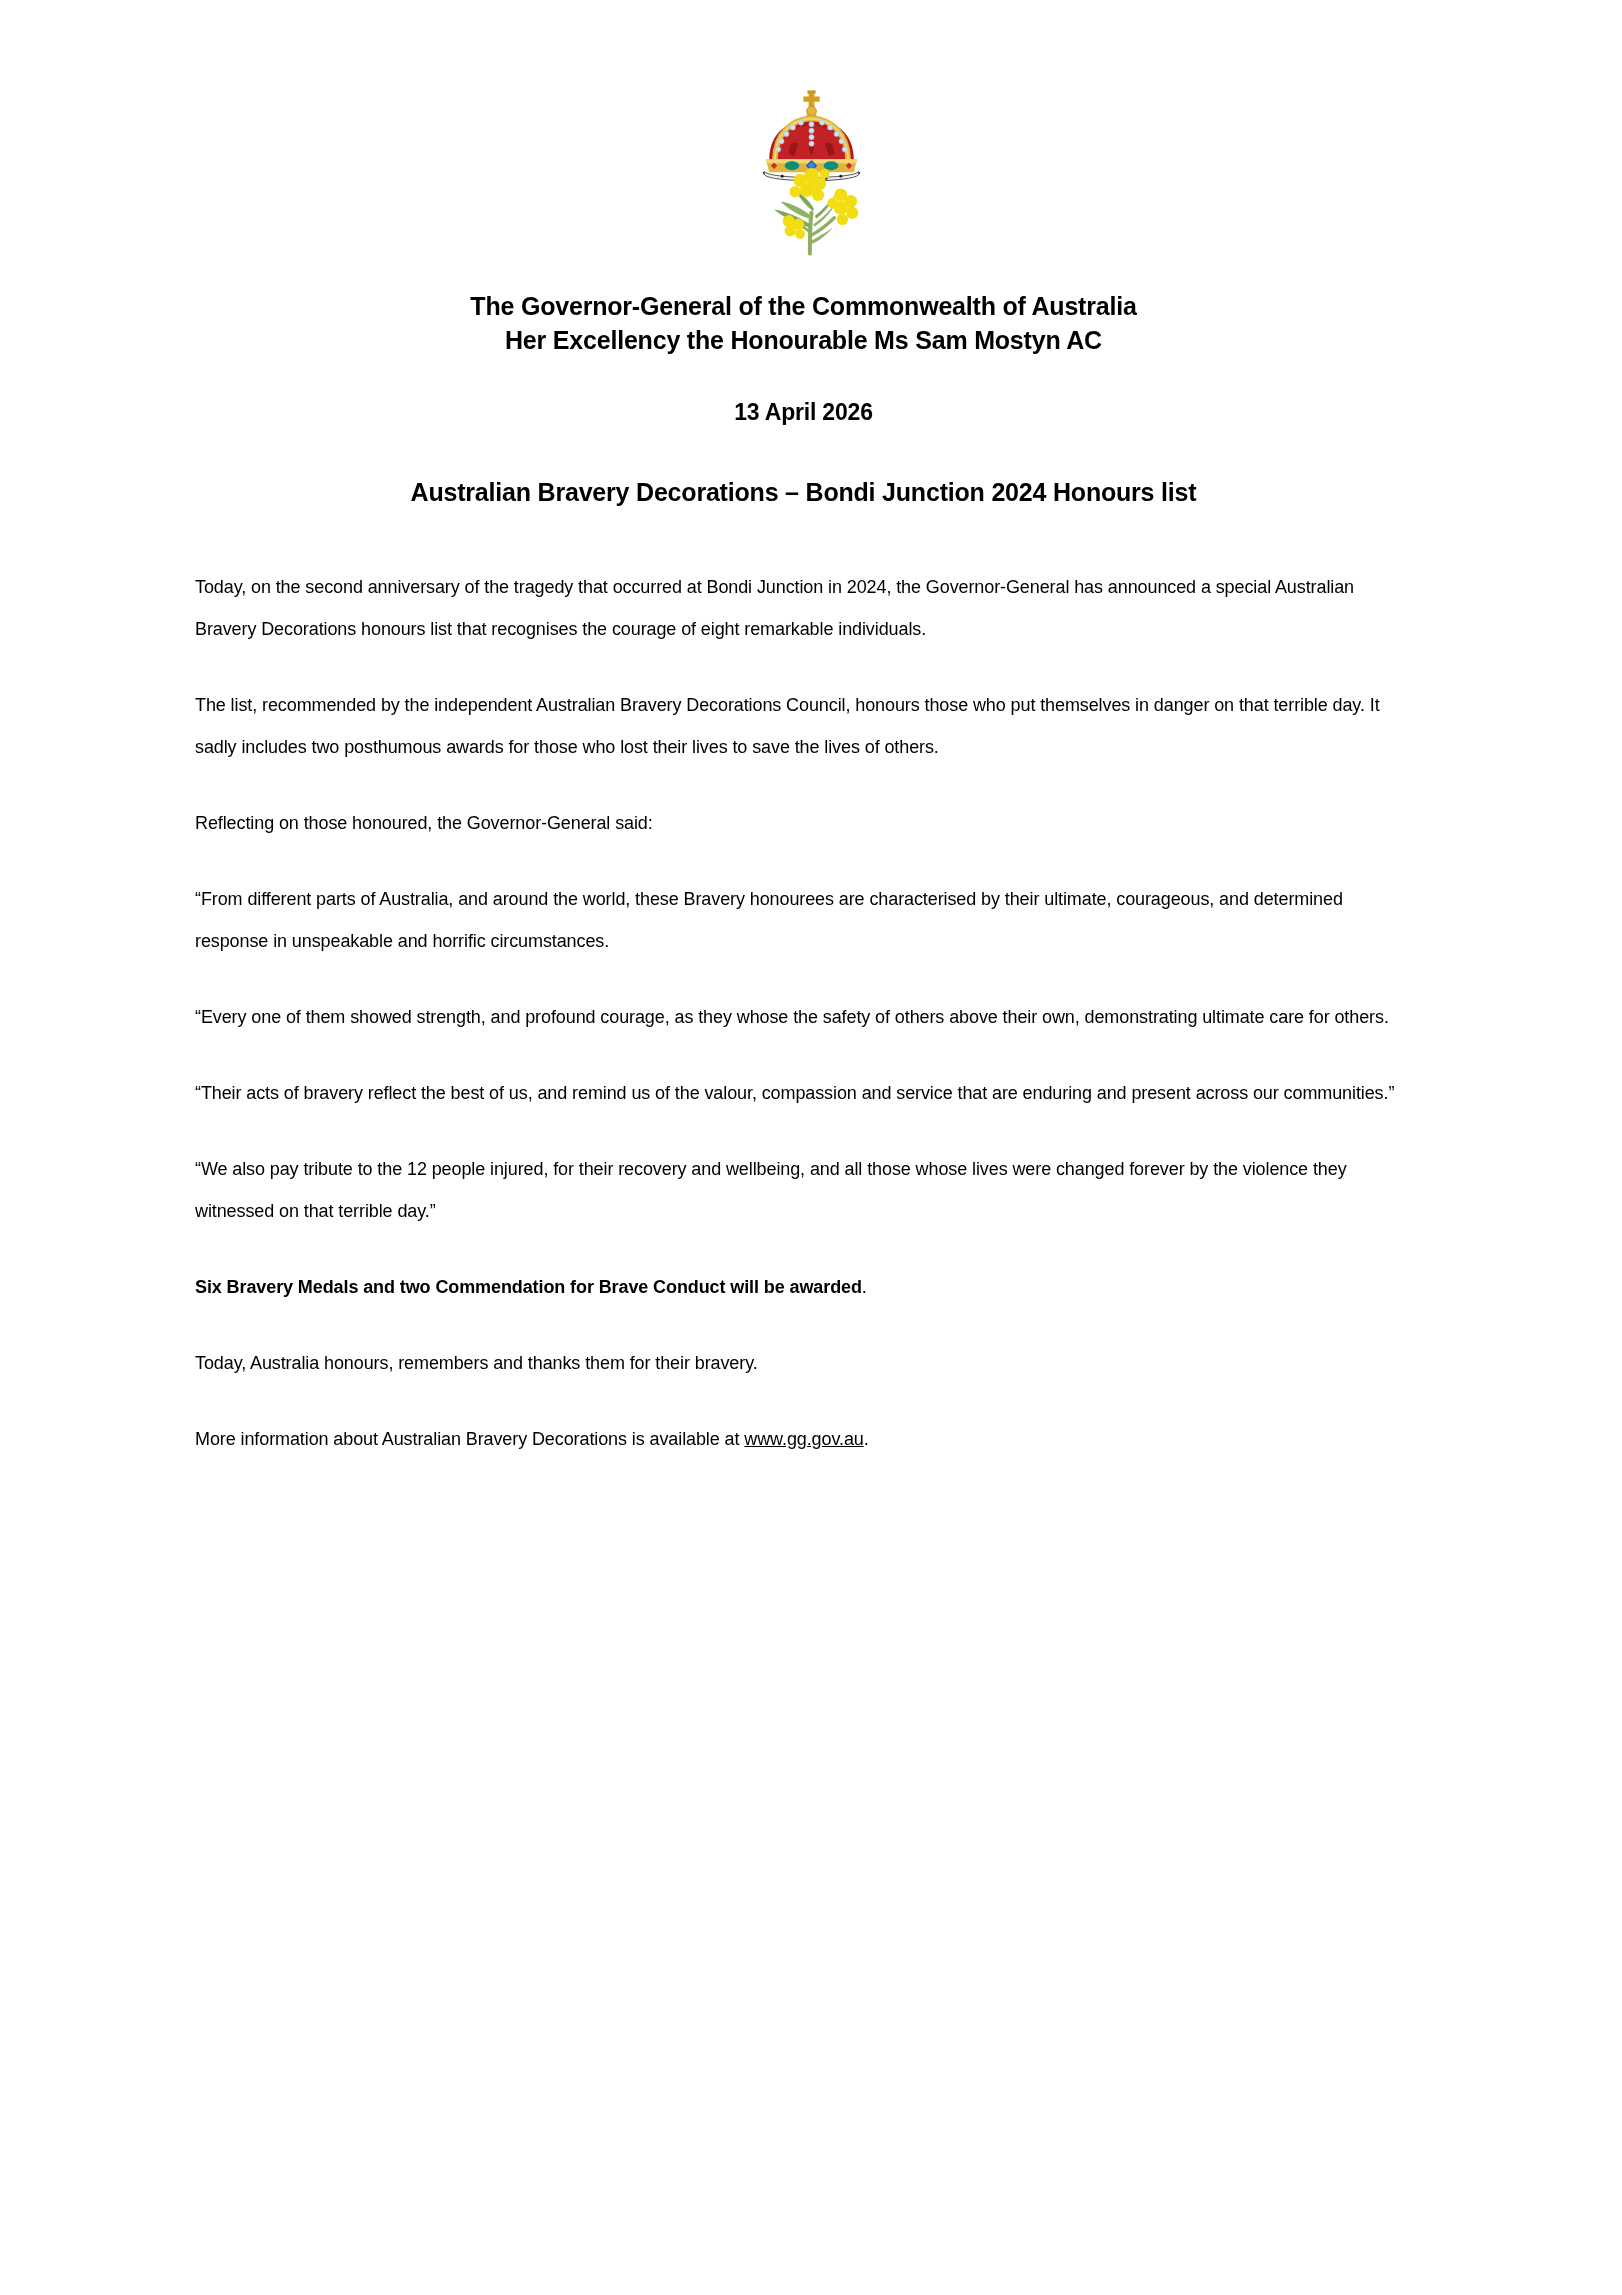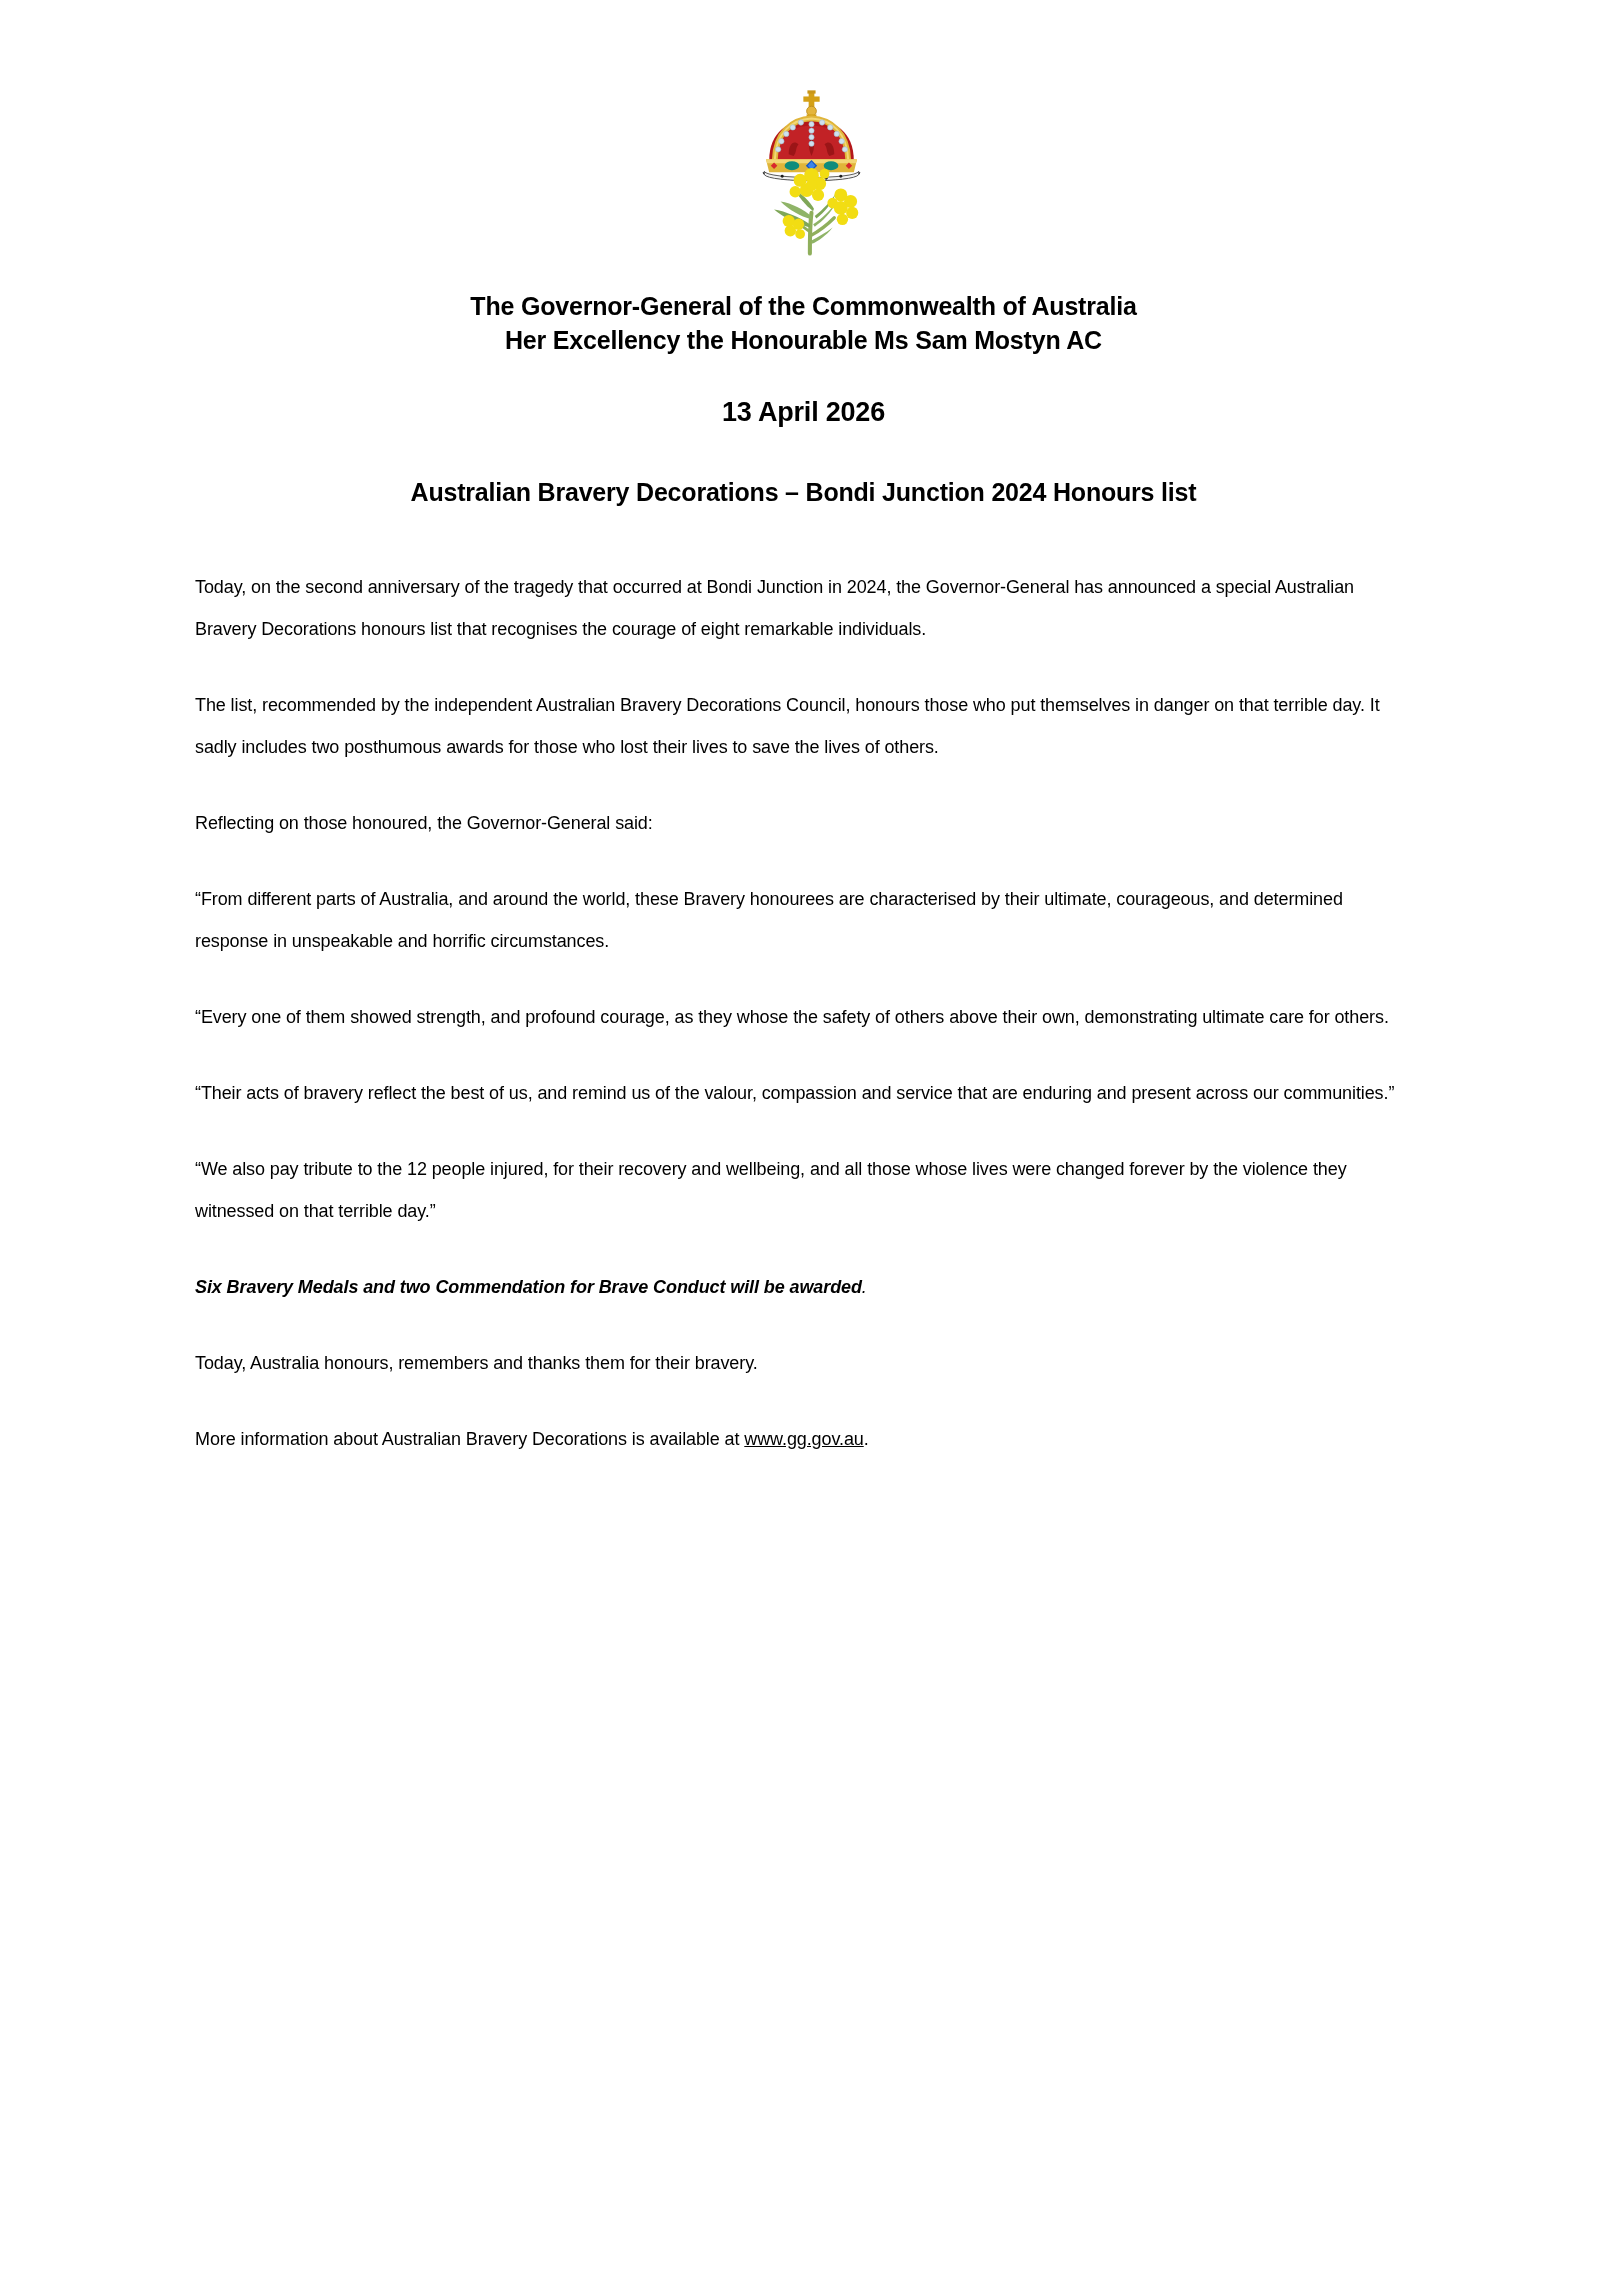--- a/index.html
+++ b/index.html
@@ -50,21 +50,21 @@
     text-align: center;
     font-weight: bold;
     font-size: 25px;
     line-height: 34px;
     letter-spacing: -0.2px;
   }
 
   .date-line {
     text-align: center;
     font-weight: bold;
-    font-size: 27px;
+    font-size: 23px;
     line-height: 37px;
     margin-top: 37px;
     letter-spacing: -0.2px;
   }
 
   .doc-title {
     text-align: center;
     font-weight: bold;
     font-size: 25px;
     line-height: 39px;
@@ -79,21 +79,20 @@
   p.para {
     font-size: 18px;
     line-height: 42px;
     margin: 0 0 34px 0;
     text-align: left;
     letter-spacing: -0.1px;
   }
 
   p.para.bold-para {
     font-weight: bold;
-    font-style: italic;
   }
   p.para.bold-para .trailing-period {
     font-weight: normal;
   }
 
   a.weblink {
     color: #000000;
     text-decoration: underline;
   }
 </style>

